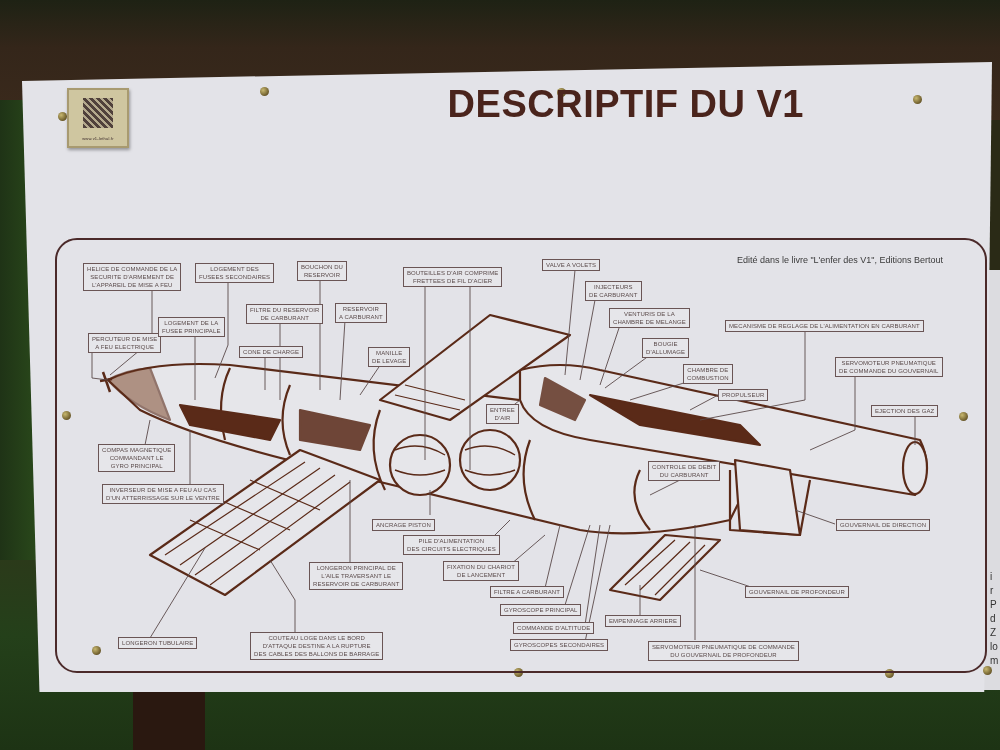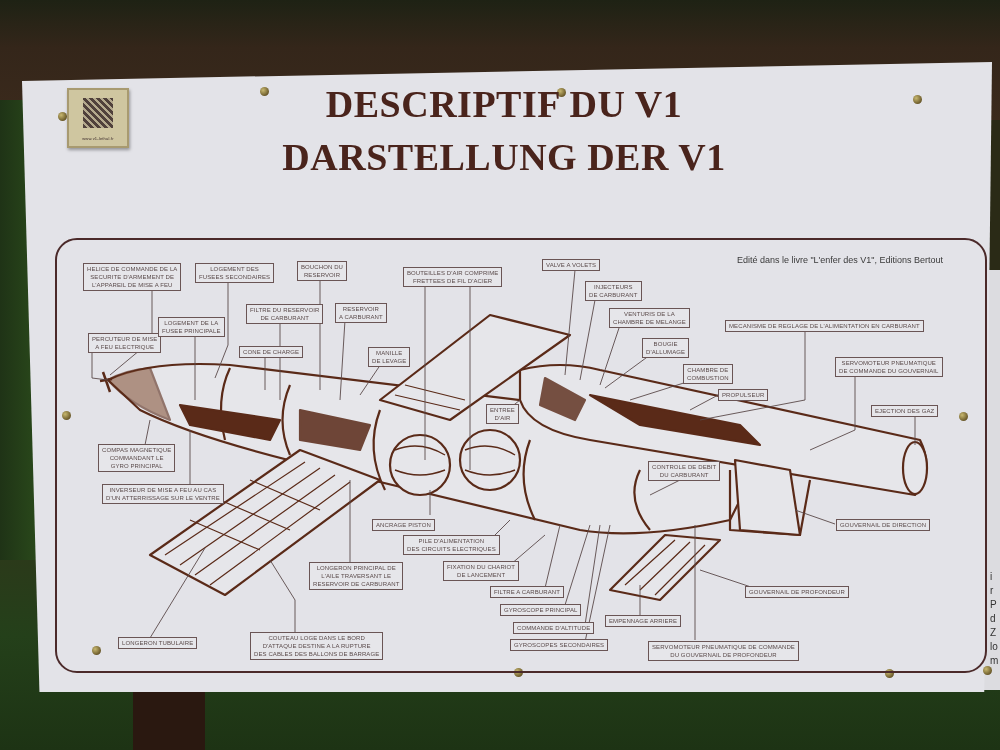--- a/index.html
+++ b/index.html
@@ -52,23 +52,23 @@
     background:
       repeating-linear-gradient(45deg, #3b2a2a 0 3px, #b0a58a 3px 5px),
       #5a4a40;
     opacity: 0.85;
   }
   .qr-caption {
     position: absolute; left: 6px; bottom: 5px; width: 46px; font-size: 4px;
     color: #3b2a2a; text-align: center; letter-spacing: 0.2px;
   }
   .titles {
-    position: absolute; left: 224px; top: 78px; width: 560px;
-    text-align: center; color: #4a241c; font-weight: bold;
-    font-family: Liberation Serif, serif;
+    position: absolute; left: 244px; top: 78px; width: 560px;
+    text-align: right; color: #4a241c; font-weight: bold;
+    font-family: Liberation Sans, sans-serif;
   }
   .titles div { font-size: 38px; line-height: 53px; letter-spacing: 0.5px; }
   .diagram-frame {
     position: absolute; left: 55px; top: 238px; width: 932px; height: 435px;
     border: 2.5px solid #4b2a2a; border-radius: 22px;
   }
   .credit {
     position: absolute; left: 700px; top: 254px; width: 280px;
     font-size: 9px; line-height: 12px; color: #3a3a3a; text-align: center;
   }
@@ -111,21 +111,20 @@
 <div class="screw" style="left:885px;top:669px"></div>
 <div class="screw" style="left:983px;top:666px"></div>
 
 <div class="qr">
   <div class="qr-code"></div>
   <div class="qr-caption">www.v1-lethal.fr</div>
 </div>
 
 <div class="titles">
   <div>DESCRIPTIF DU V1</div>
-  <div>DARSTELLUNG DER V1</div>
 </div>
 
 <div class="diagram-frame"></div>
 
 <div class="credit">
   <div>Edité dans le livre "L'enfer des V1", Editions Bertout</div>
 </div>
 
 <svg class="drawing" width="1000" height="750">
   <g stroke="#5a2a18" fill="none" stroke-width="2.2" stroke-linejoin="round">

